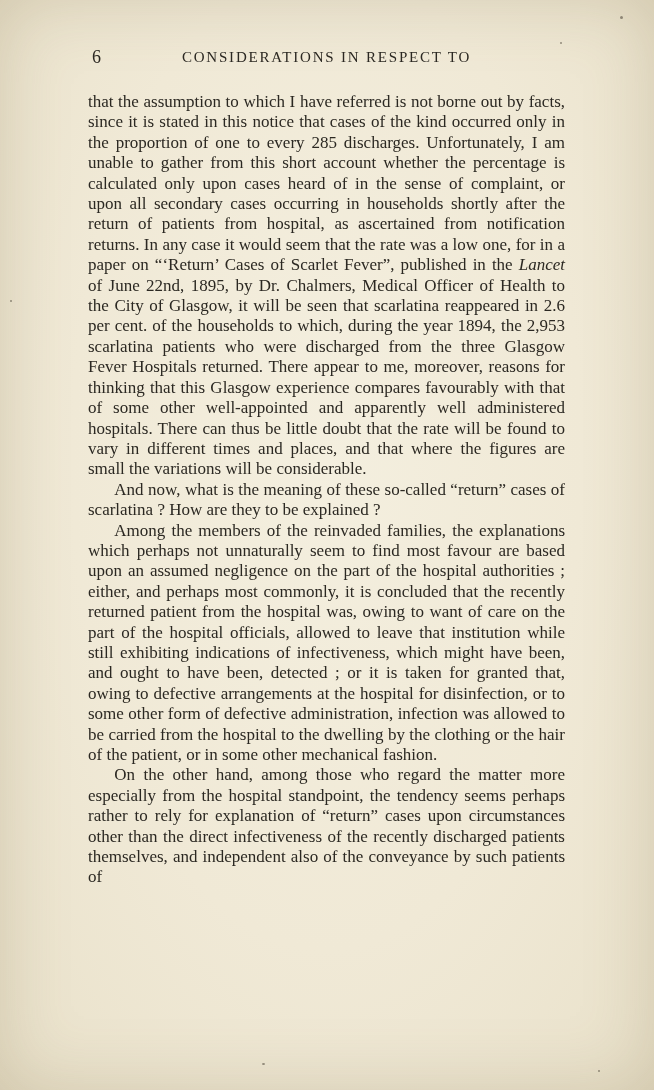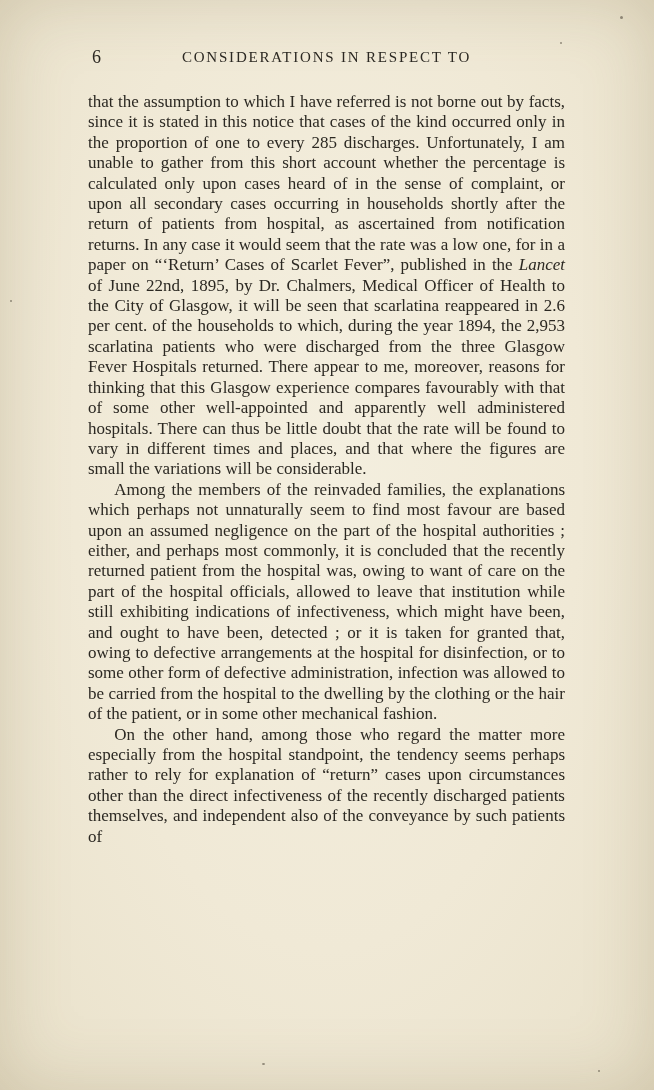--- a/index.html
+++ b/index.html
@@ -77,20 +77,21 @@
   <div class="content">
 
     <div class="page-header">
       <span class="page-number">6</span>
       <span class="running-head">CONSIDERATIONS IN RESPECT TO</span>
     </div>
 
     <div class="body-text">
       <p class="para no-indent"><span>that the assumption to which I have referred is not borne out by facts, since it is stated in this notice that cases of the kind occurred only in the proportion of one to every 285 discharges.  Unfortunately, I am unable to gather from this short account whether the percentage is calculated only upon cases heard of in the sense of complaint, or upon all secondary cases occurring in households shortly after the return of patients from hospital, as ascertained from notification returns.  In any case it would seem that the rate was a low one, for in a paper on “‘Return’ Cases of Scarlet Fever”, published in the </span><em>Lancet</em><span> of June 22nd, 1895, by Dr. Chalmers, Medical Officer of Health to the City of Glasgow, it will be seen that scarlatina reappeared in 2.6 per cent. of the households to which, during the year 1894, the 2,953 scarlatina patients who were discharged from the three Glasgow Fever Hospitals returned.  There appear to me, moreover, reasons for thinking that this Glasgow experience compares favourably with that of some other well-appointed and apparently well administered hospitals.  There can thus be little doubt that the rate will be found to vary in different times and places, and that where the figures are small the variations will be considerable.</span></p>
 
+      <p class="para">And now, what is the meaning of these so-called “return” cases of scarlatina ?  How are they to be explained ?</p>
 
       <p class="para">Among the members of the reinvaded families, the explanations which perhaps not unnaturally seem to find most favour are based upon an assumed negligence on the part of the hospital authorities ; either, and perhaps most commonly, it is concluded that the recently returned patient from the hospital was, owing to want of care on the part of the hospital officials, allowed to leave that institution while still exhibiting indications of infectiveness, which might have been, and ought to have been, detected ; or it is taken for granted that, owing to defective arrangements at the hospital for disinfection, or to some other form of defective administration, infection was allowed to be carried from the hospital to the dwelling by the clothing or the hair of the patient, or in some other mechanical fashion.</p>
 
       <p class="para">On the other hand, among those who regard the matter more especially from the hospital standpoint, the tendency seems perhaps rather to rely for explanation of “return” cases upon circumstances other than the direct infectiveness of the recently discharged patients themselves, and independent also of the conveyance by such patients of</p>
     </div>
 
   </div>
 
   <div class="speck" style="left:620px; top:16px; width:3px; height:3px;"></div>
   <div class="speck" style="left:560px; top:42px; width:2px; height:2px;"></div>

